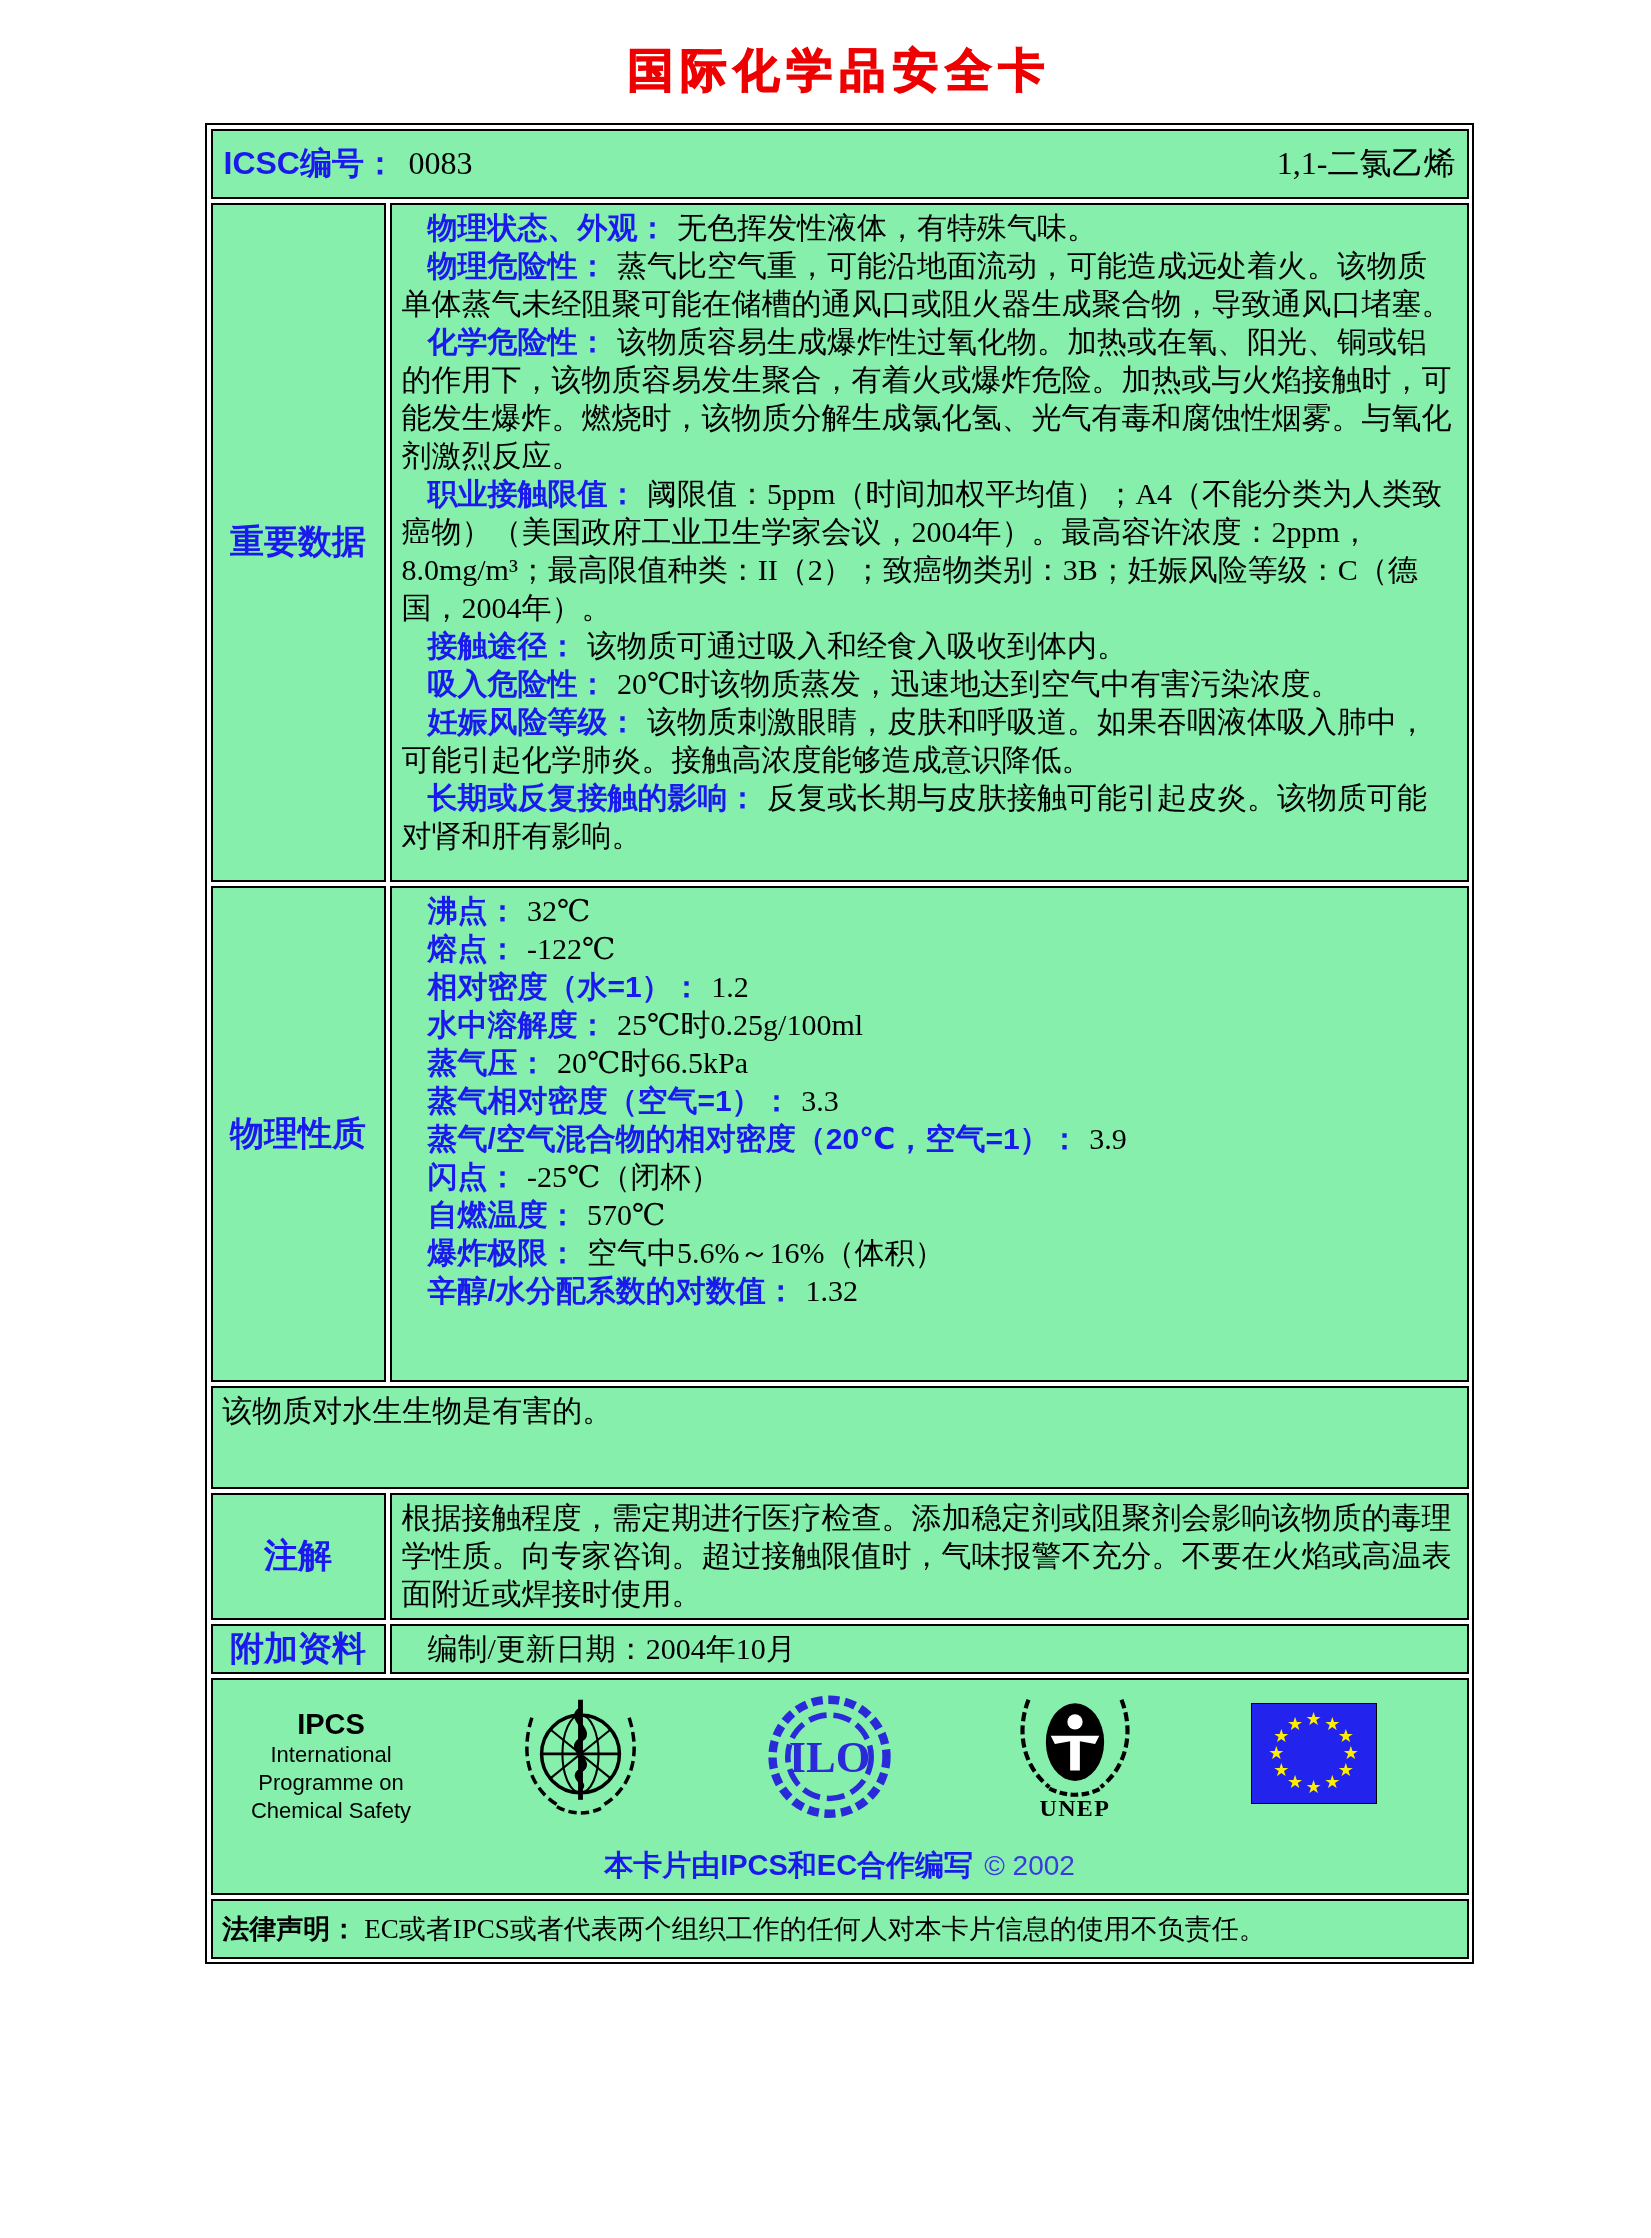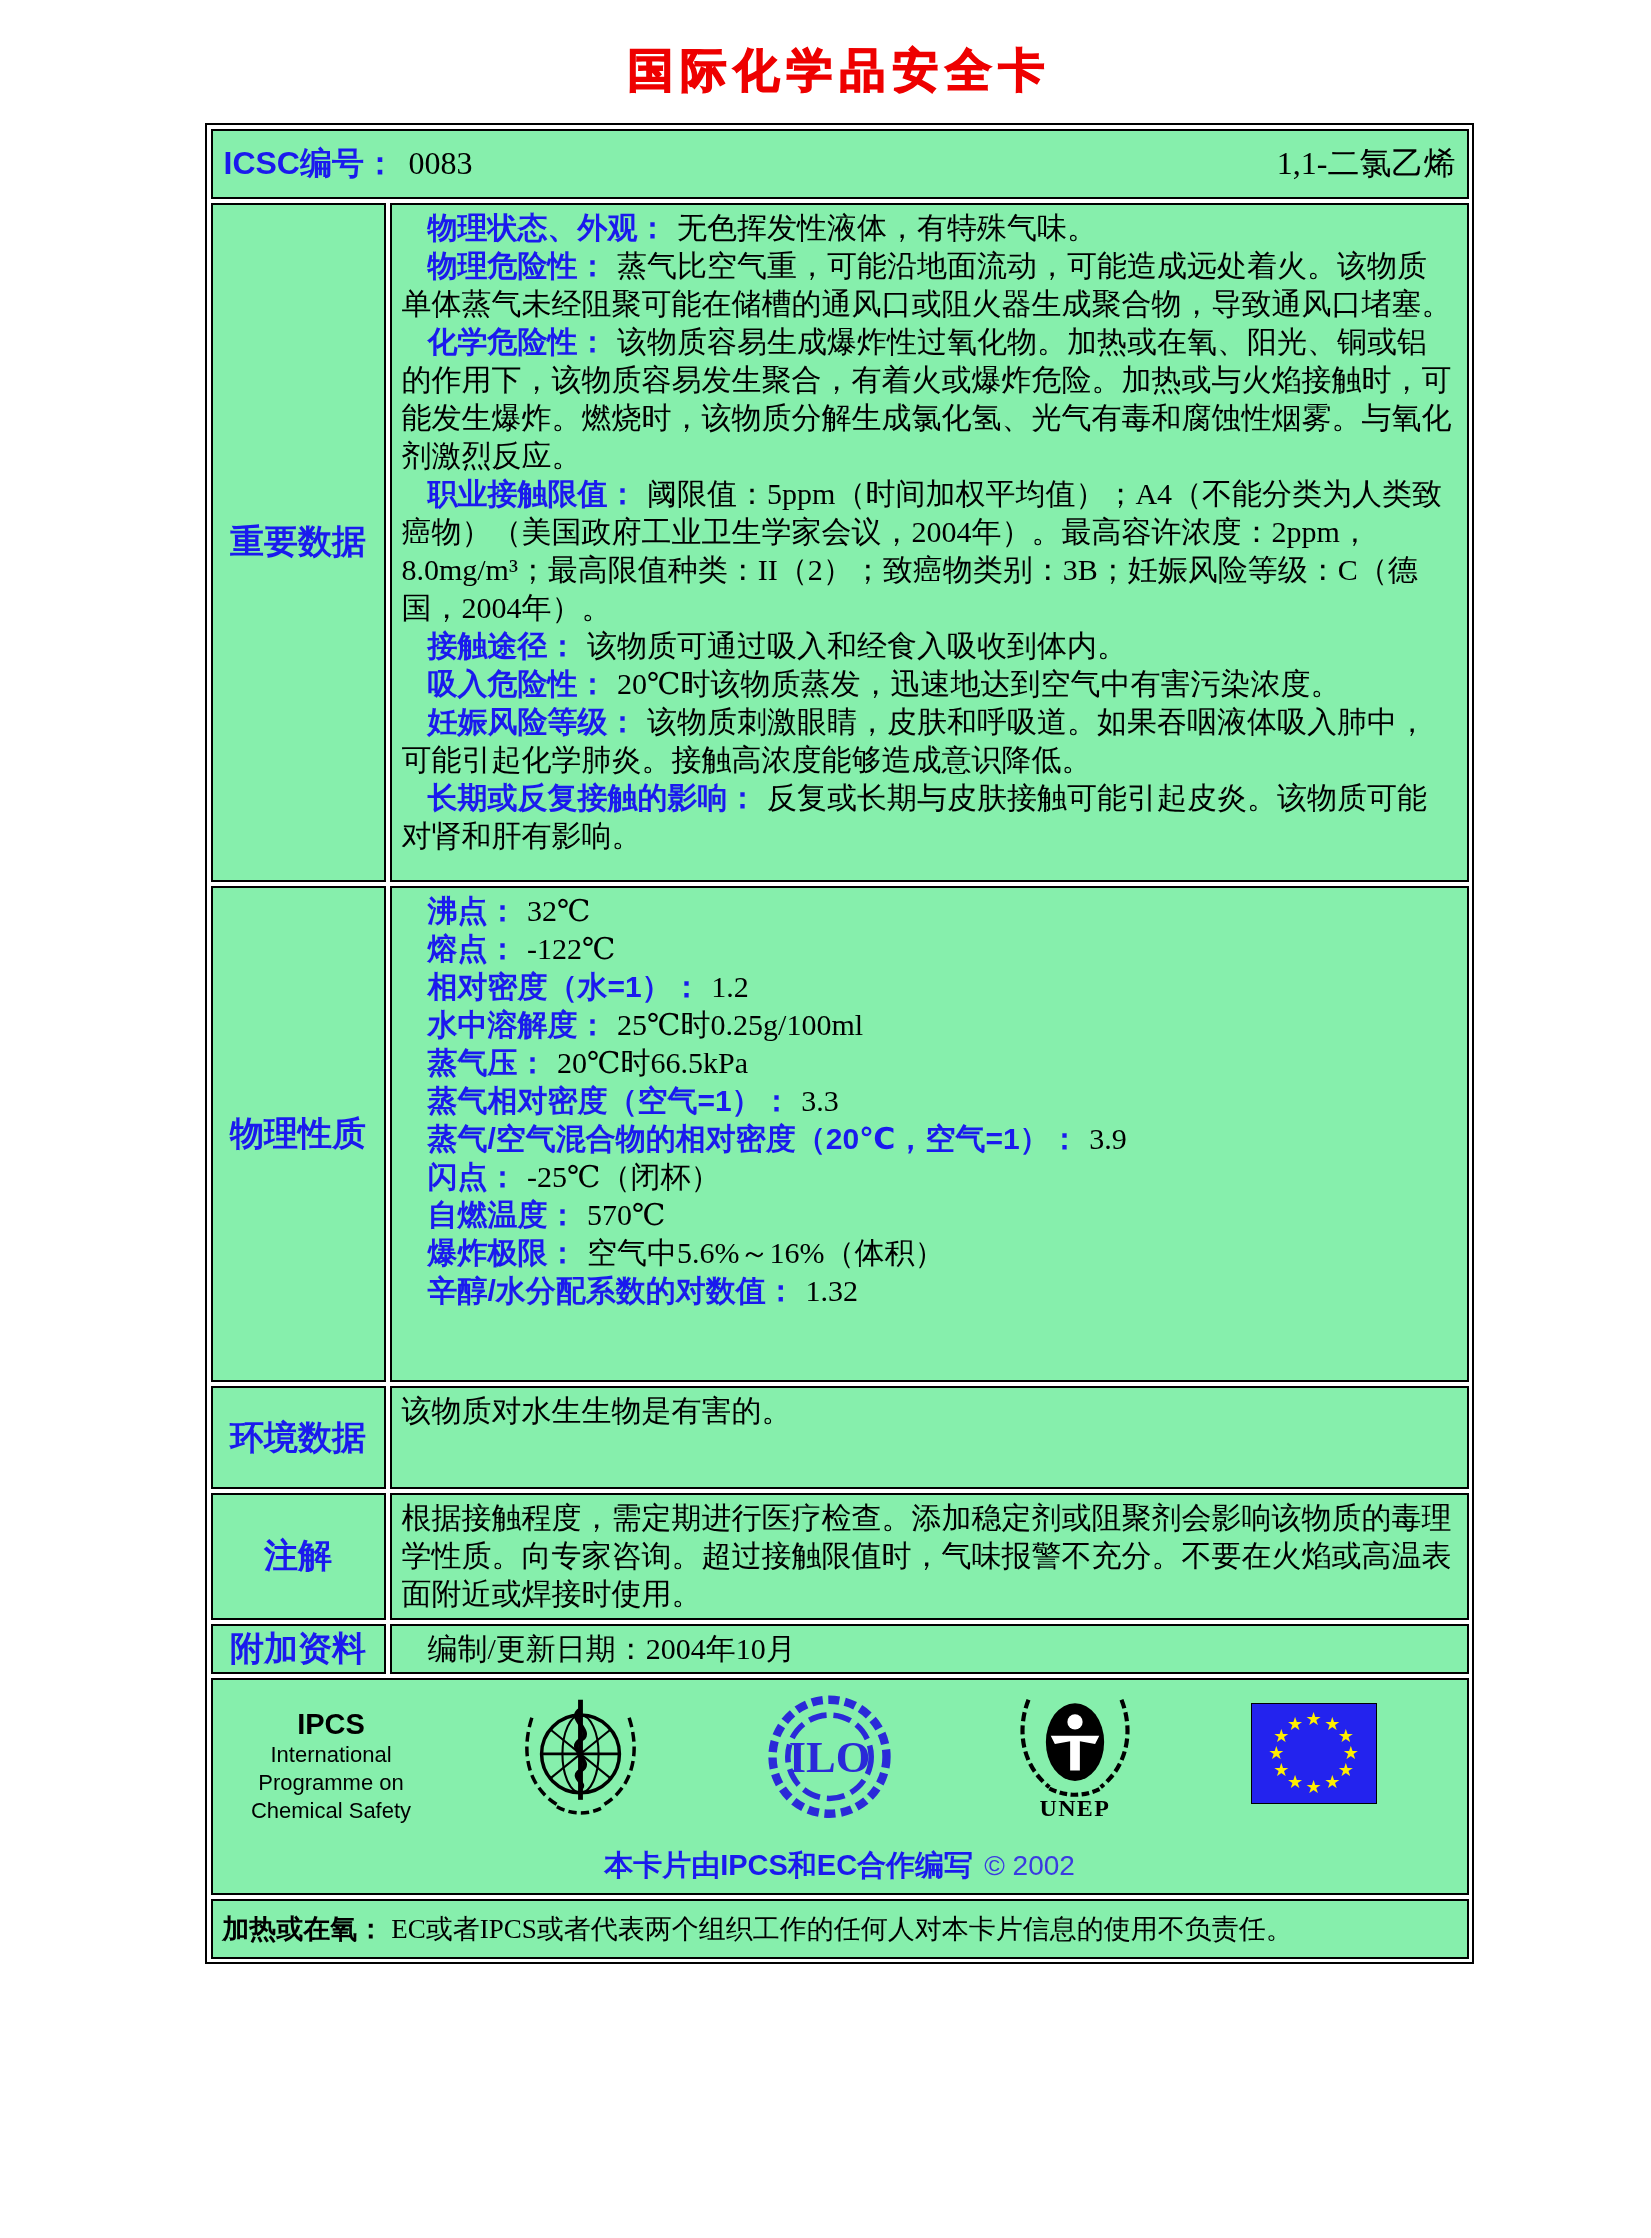--- a/index.html
+++ b/index.html
@@ -144,21 +144,20 @@
         <div class="para"><span class="lbl">蒸气相对密度（空气=1）：</span><span class="txt">3.3</span></div>
         <div class="para"><span class="lbl">蒸气/空气混合物的相对密度（20℃，空气=1）：</span><span class="txt">3.9</span></div>
         <div class="para"><span class="lbl">闪点：</span><span class="txt">-25℃（闭杯）</span></div>
         <div class="para"><span class="lbl">自燃温度：</span><span class="txt">570℃</span></div>
         <div class="para"><span class="lbl">爆炸极限：</span><span class="txt">空气中5.6%～16%（体积）</span></div>
         <div class="para"><span class="lbl">辛醇/水分配系数的对数值：</span><span class="txt">1.32</span></div>
       </div>
   </div>
 
   <div class="trow row-environment">
-    <div class="cell label-cell">环境数据</div>
     <div class="cell content-cell">
         <div class="para"><span class="txt">该物质对水生生物是有害的。</span></div>
       </div>
   </div>
 
   <div class="trow row-notes">
     <div class="cell label-cell">注解</div>
     <div class="cell content-cell">
         <div class="para"><span class="txt">根据接触程度，需定期进行医疗检查。添加稳定剂或阻聚剂会影响该物质的毒理学性质。向专家咨询。超过接触限值时，气味报警不充分。不要在火焰或高温表面附近或焊接时使用。</span></div>
       </div>
@@ -246,19 +245,19 @@
       </div>
       <div class="tagline">
         <span class="main">本卡片由IPCS和EC合作编写</span>
         <span class="suffix">© 2002</span>
       </div>
     </div>
   </div>
 
   <div class="trow">
     <div class="cell legal-cell">
-      <span class="legal-label">加热或在氧：</span>
+      <span class="legal-label">法律声明：</span>
       <span class="txt">EC或者IPCS或者代表两个组织工作的任何人对本卡片信息的使用不负责任。</span>
     </div>
   </div>
 
 </div>
 
 
 </body></html>

